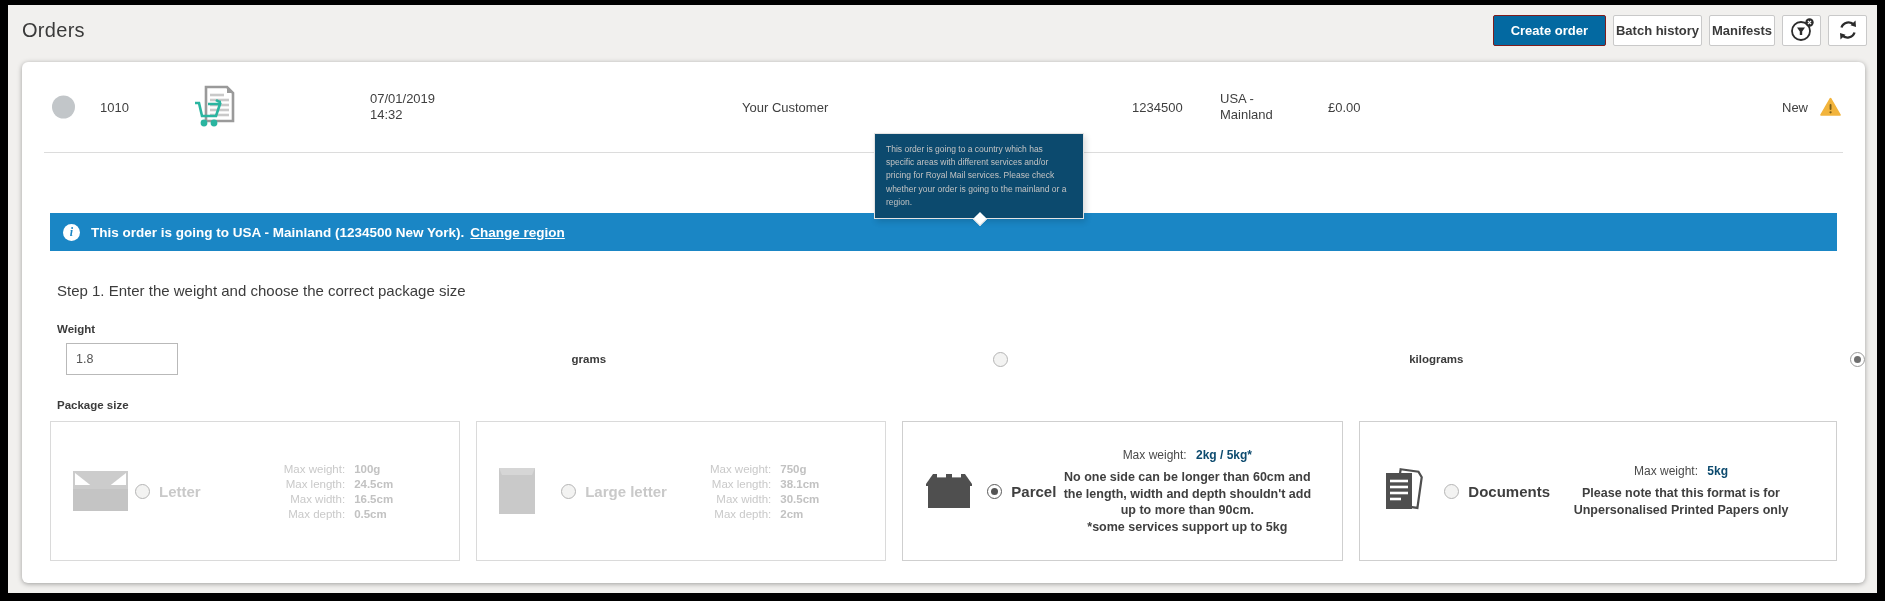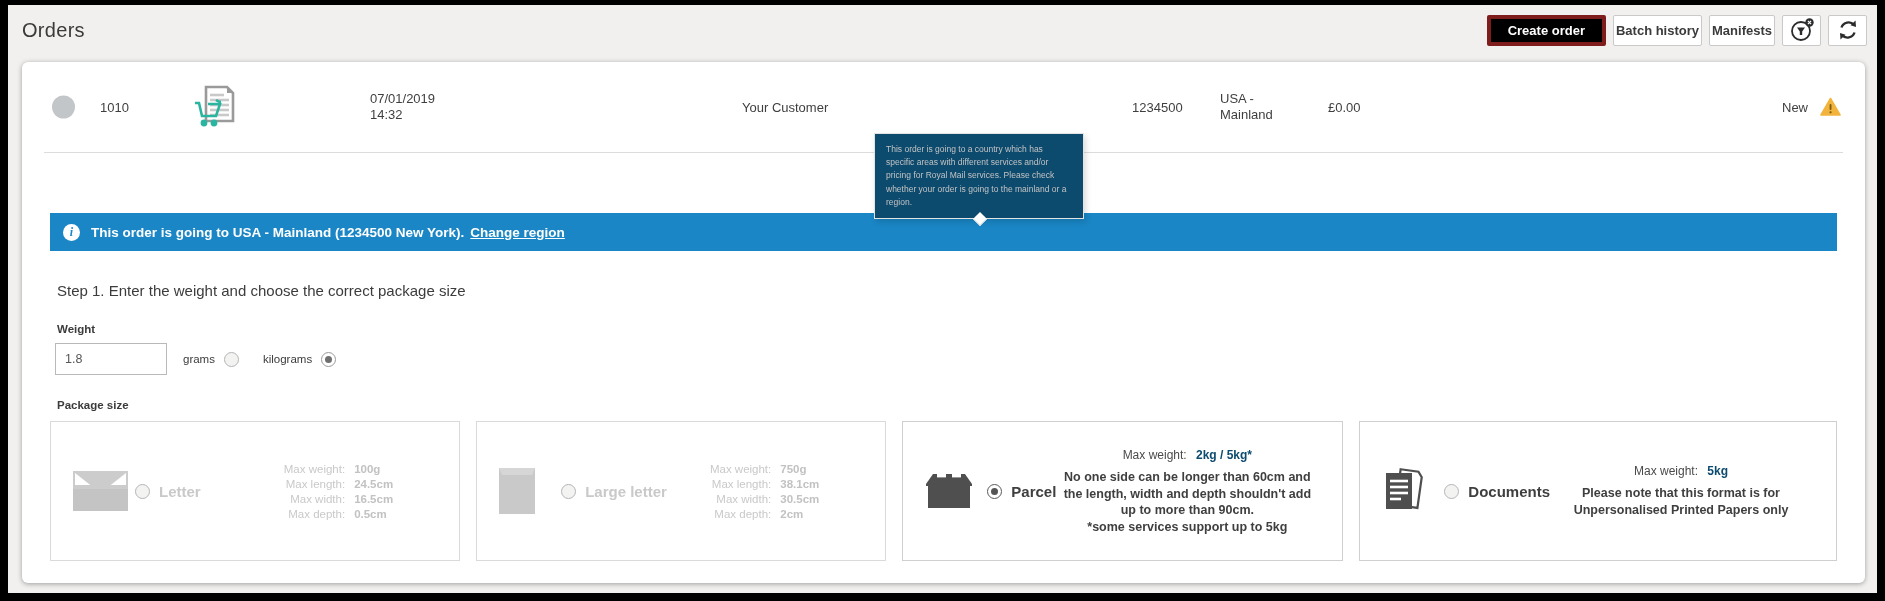--- a/index.html
+++ b/index.html
@@ -10,21 +10,21 @@
     font-family:"Liberation Sans", sans-serif;
     position:relative;overflow:hidden;color:#3f3f3f;
   }
   
   .topbar{display:flex;align-items:center;height:50px;padding:0 10px 0 14px;}
   .page-title{font-size:20px;color:#3a3a3a;letter-spacing:.3px;}
   .topbar .spacer{flex:1;}
   .btn{height:31px;margin-left:7px;font-size:13px;font-weight:bold;
        display:inline-flex;align-items:center;justify-content:center;
        border-radius:2px;cursor:pointer;box-sizing:border-box;}
-  .btn-primary{background:#000000;color:#fff;border:4px solid #7f1d1d;padding:0 17px;}
+  .btn-primary{background:#0369a1;color:#fff;border:1px solid #7f1d1d;padding:0 17px;}
   .btn-plain{background:#fff;border:1px solid #c9c9c9;color:#3a3a3a;padding:0 2px;}
   .btn-icon{width:39px;background:#fff;border:1px solid #c9c9c9;padding:0;}
   
   .panel{position:absolute;left:14px;right:12px;top:57px;bottom:10px;
     background:#fff;border-radius:6px;box-shadow:0 1px 5px rgba(0,0,0,.35);}
   
   .order-row{position:relative;height:90px;margin:0 22px;border-bottom:1px solid #dcdcdc;}
   .order-row>.cell{position:absolute;top:50%;transform:translateY(-50%);font-size:13px;color:#3f3f3f;}
   .dot{left:8px;width:23px;height:23px;border-radius:50%;background:#c2c6c9;}
   .oid{left:56px;color:#e94a5f;}
@@ -46,24 +46,24 @@
   .banner{margin:60px 28px 0 28px;height:38px;background:#1a86c5;color:#fff;
     display:flex;align-items:center;padding:0 13px;font-size:13.5px;font-weight:bold;}
   .info-i{width:17px;height:17px;border-radius:50%;background:#fff;color:#1a86c5;
     display:inline-flex;align-items:center;justify-content:center;
     font-family:"Liberation Serif",serif;font-style:italic;font-weight:bold;
     font-size:12px;margin-right:11px;flex:none;}
   .banner a{color:#fff;text-decoration:underline;margin-left:6px;cursor:pointer;}
   
   .step-title{margin:31px 0 0 35px;font-size:15px;color:#3c3c3c;}
   .field-label{margin:24px 0 0 35px;font-size:11.5px;font-weight:bold;color:#3b3b3b;}
-  .weight-row{display:flex;align-items:center;margin:8px 0 0 33px;}
+  .weight-row{display:flex;align-items:center;margin:8px 0 0 44px;justify-content:space-between;}
   .weight-input{width:92px;height:30px;border:1px solid #b9b9b9;padding:0 9px;
     font-size:12.5px;color:#555;font-family:"Liberation Sans",sans-serif;box-sizing:content-box;}
-  .unit-label{font-size:11.5px;font-weight:normal;color:#3b3b3b;margin-left:16px;}
+  .unit-label{font-size:11.5px;font-weight:bold;color:#3b3b3b;margin-left:16px;}
   .radio{width:15px;height:15px;border-radius:50%;border:1px solid #b5b5b5;
     background:#f3f3f2;display:inline-block;margin-left:9px;position:relative;box-sizing:border-box;cursor:pointer;}
   .radio.checked{background:#fff;border-color:#9a9a9a;}
   .radio.checked::after{content:"";position:absolute;left:3px;top:3px;width:7px;height:7px;
     border-radius:50%;background:#6f6f6f;}
   .radio.dark{border-color:#5a5a5a;}
   .radio.dark.checked::after{background:#555;}
   
   .cards{display:flex;gap:16px;margin:10px 28px 0 28px;height:140px;}
   .card{flex:1;border:1px solid #cfcfcf;background:#fff;display:flex;align-items:center;

